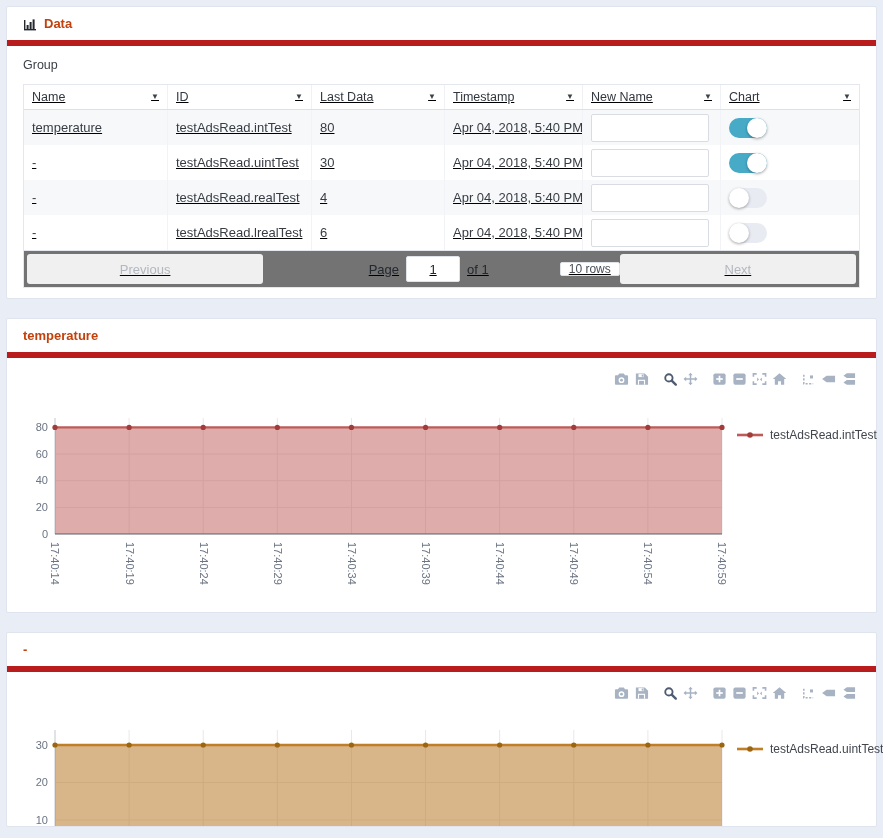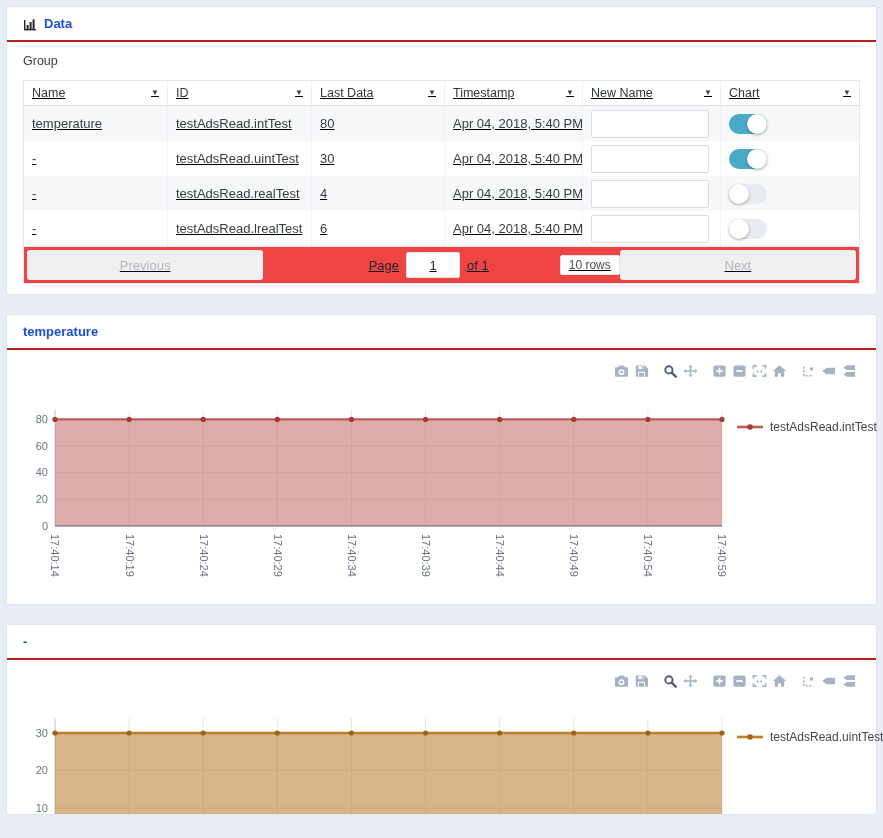--- a/index.html
+++ b/index.html
@@ -5,22 +5,22 @@
   html,body{margin:0;padding:0;}
   body{
     width:883px;height:838px;overflow:hidden;
     background:#e9edf5;
     font-family:"Liberation Sans", sans-serif;
     -webkit-font-smoothing:antialiased;
   }
   .page{padding:6px 6px 0 6px;}
   .panel{background:#fff;border:1px solid #dfe4ee;border-radius:2px;margin-bottom:19px;}
   .panel-header{
-    padding:8px 16px;border-bottom:2px solid #b91c1c;
-    font-size:13px;font-weight:bold;color:#1d4ed8;
+    padding:8px 16px;border-bottom:6px solid #b91c1c;
+    font-size:13px;font-weight:bold;color:#c2410c;
     display:flex;align-items:center;gap:7px;min-height:17px;
   }
   .panel-body{padding:12px 16px 10px 16px;}
 
   
   .group-label{font-size:12.5px;color:#3c4149;margin-bottom:6px;}
   .select{
     height:29px;border:1px solid #dfe3ea;border-radius:2px;background:#fff;
     display:flex;align-items:center;justify-content:space-between;padding:0 10px;
     cursor:pointer;
@@ -55,32 +55,32 @@
   .toggle.on{background:#47abc8;}
   .toggle.off{background:#e8ebf2;}
   .toggle .knob{
     width:20px;height:20px;border-radius:50%;background:#fff;
     box-shadow:0 1px 3px rgba(0,0,0,.35);position:absolute;top:0;
   }
   .toggle.on .knob{right:0;}
   .toggle.off .knob{left:0;}
 
   
-  .pagination{display:flex;align-items:center;padding:3px;border-top:1px solid #e4e8ee;background:#ef4444;}
+  .pagination{display:flex;align-items:center;padding:3px;border-top:1px solid #e4e8ee;background:#737373;}
   .pg-btn{
     flex:0 0 28.5%;height:30px;background:#f0f0f0;border:none;border-radius:3px;
     color:#b3b8bf;font-size:13px;font-family:inherit;cursor:default;
   }
   .pg-center{flex:1;display:flex;align-items:center;justify-content:flex-end;font-size:13px;color:#23272e;gap:7px;}
   .pg-input{
     width:54px;height:26px;box-sizing:border-box;border:1px solid #dfe3ea;border-radius:2px;
     text-align:center;font-size:13px;color:#23272e;font-family:inherit;
   }
   .pg-size{
-    width:60px;height:20px;box-sizing:border-box;border:1px solid #dfe3ea;border-radius:2px;
+    width:60px;height:14px;box-sizing:border-box;border:1px solid #dfe3ea;border-radius:2px;
     display:flex;align-items:center;justify-content:center;
     font-size:12px;color:#4a4f57;margin-left:64px;cursor:pointer;background:#fff;
   }
 
   
   .chart-body{position:relative;padding:12px 0 0 8px;}
   .modebar{position:absolute;top:14px;right:20px;display:flex;align-items:center;gap:5px;}
   .mbi{display:inline-flex;cursor:pointer;}
   .mbi svg{display:block;}
   .mb-sep{margin-left:9px;}

